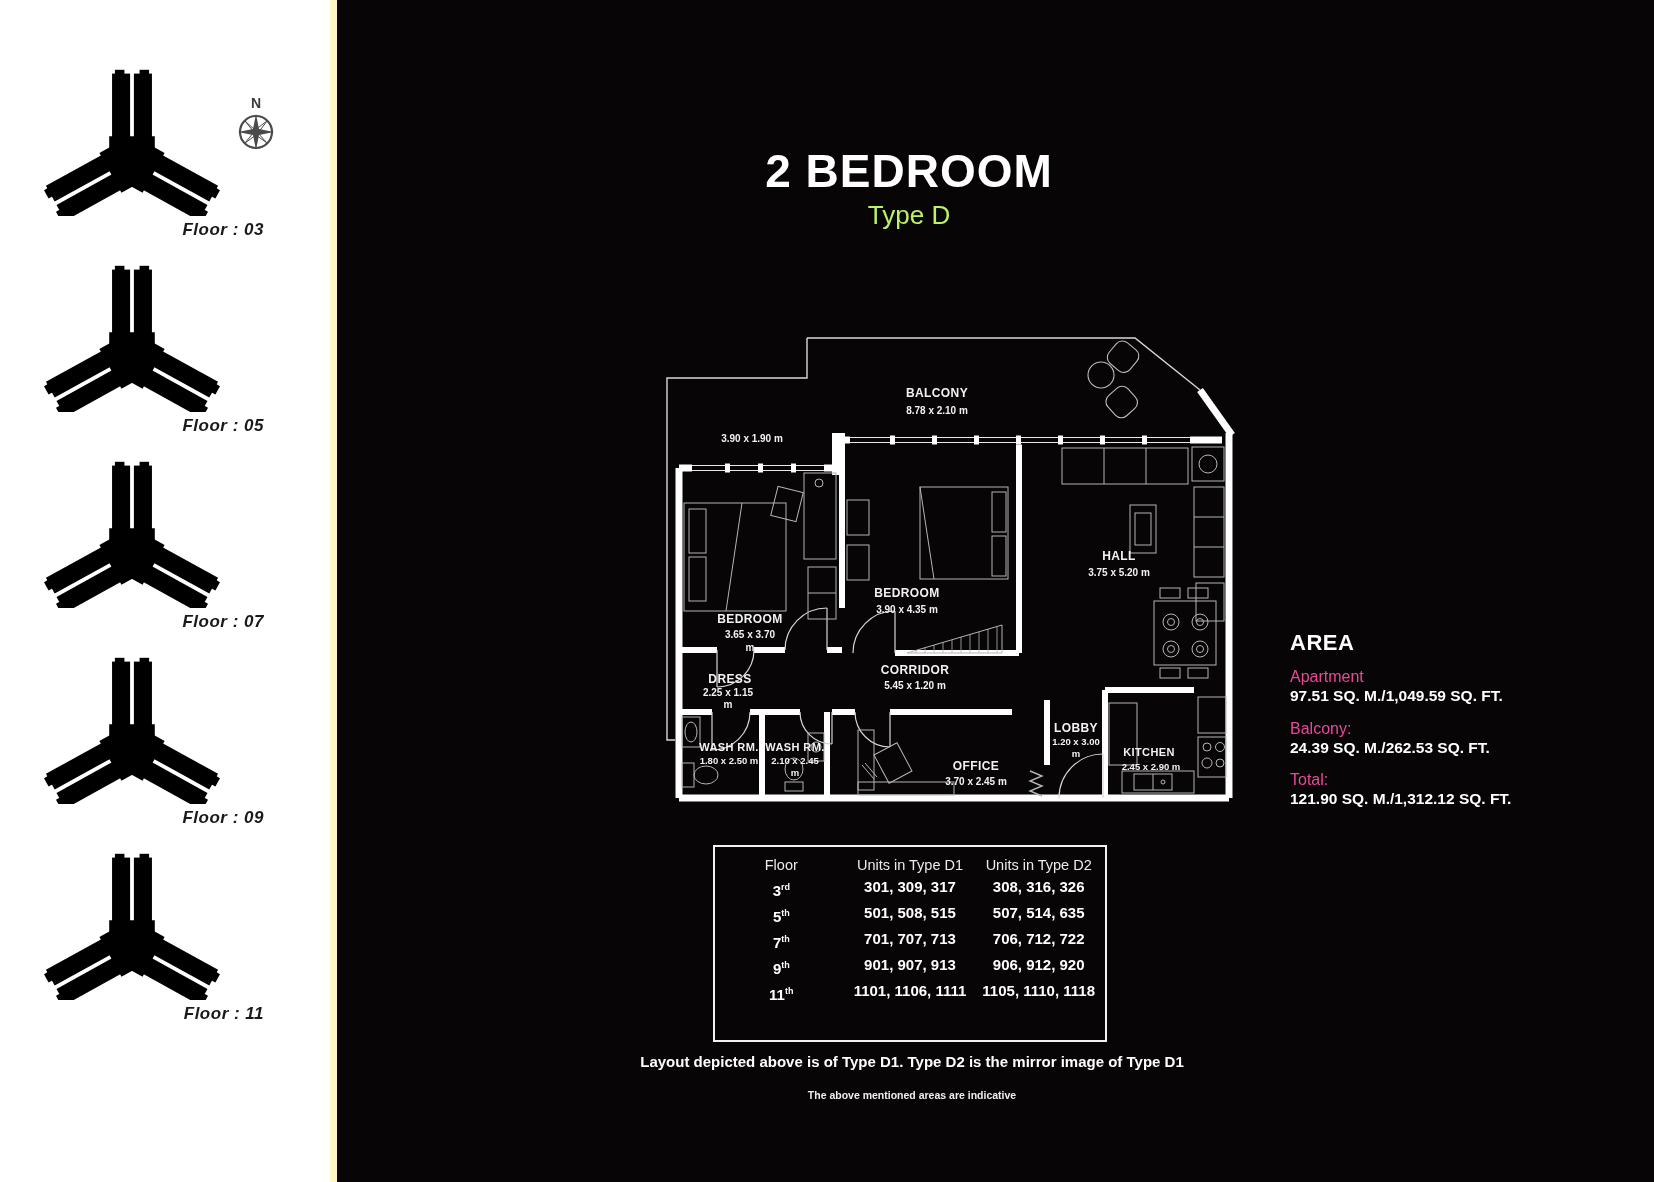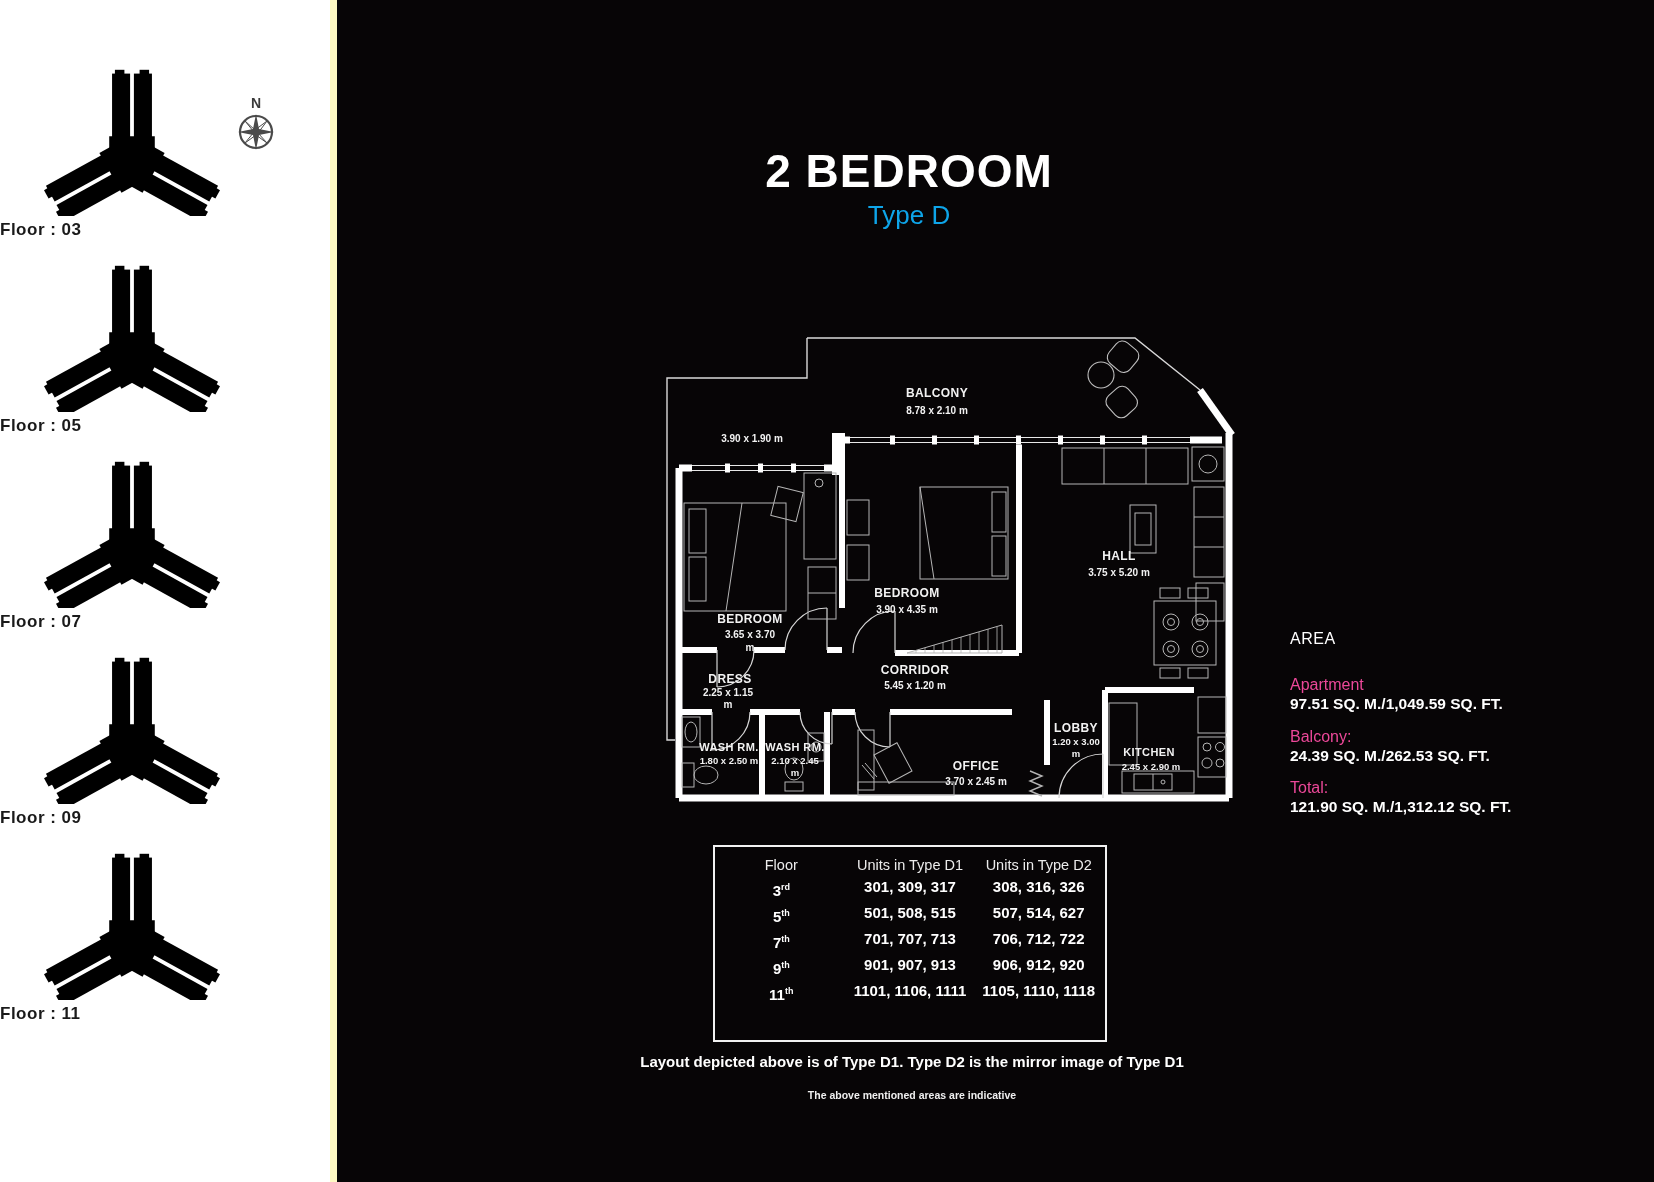--- a/index.html
+++ b/index.html
@@ -1,33 +1,33 @@
 <!DOCTYPE html>
 <html><head>
 <meta charset="utf-8">
 <style>
   html,body{margin:0;padding:0;background:#070506;}
   .page{position:relative;width:1654px;height:1182px;overflow:hidden;
         font-family:"Liberation Sans",sans-serif;background:#070506;}
   .sidebar{position:absolute;left:0;top:0;width:330px;height:1182px;background:#ffffff;}
   .main{position:absolute;left:330px;top:0;width:1324px;height:1182px;background:#070506;
         border-left:7px solid #fef9c3;}
-  .floor-block{position:absolute;left:0;width:264px;text-align:left;}
+  .floor-block{position:absolute;left:0;width:264px;text-align:right;font-style:italic;}
   .floor-label{margin-top:4px;font-size:17px;font-weight:bold;color:#1a1a1a;letter-spacing:.5px;}
   .tower{display:block;margin:0 auto;}
   .compass{position:absolute;left:232px;top:92px;}
   .title-wrap{position:absolute;left:312px;top:144px;width:520px;text-align:center;color:#fff;}
   .title{font-size:46px;font-weight:bold;letter-spacing:1px;}
-  .subtitle{font-size:26px;font-weight:normal;color:#0ea5e9;margin-top:2px;}
+  .subtitle{font-size:26px;font-weight:normal;color:#bef264;margin-top:2px;}
   .plan{position:absolute;left:285px;top:305px;}
   .plan text{fill:#f2f2f2;font-family:"Liberation Sans",sans-serif;font-weight:bold;}
   .rname{font-size:12px;letter-spacing:.4px;}
   .rdim{font-size:10px;}
   .area-block{position:absolute;left:953px;top:630px;width:320px;color:#fff;}
-  .area-title{font-size:16px;font-weight:normal;letter-spacing:.5px;margin-bottom:28px;}
+  .area-title{font-size:22px;font-weight:bold;letter-spacing:.5px;margin-bottom:12px;}
   .area-item{margin-bottom:13px;}
   .area-label{font-size:16px;color:#ec4899;font-weight:normal;line-height:1.15;}
   .area-value{font-size:15.5px;font-weight:bold;line-height:1.3;}
   .units-table{position:absolute;left:376px;top:845px;width:394px;height:197px;
     border:2px solid #f2f2f2;color:#fff;box-sizing:border-box;padding-top:7px;}
   .trow{display:grid;grid-template-columns:34% 32% 34%;text-align:center;line-height:22px;}
   .thead{font-size:14.5px;font-weight:normal;color:#ececec;}
   .tbody-row{font-size:15px;font-weight:bold;}
   .tbody-row sup{font-size:9px;}
   .footer{position:absolute;left:275px;top:1053px;width:600px;text-align:center;color:#fff;}
@@ -344,21 +344,21 @@
         <div>Units in Type D2</div>
       </div>
       <div class="trow tbody-row">
         <div><span>3</span><sup>rd</sup></div>
         <div>301, 309, 317</div>
         <div>308, 316, 326</div>
       </div>
       <div class="trow tbody-row">
         <div><span>5</span><sup>th</sup></div>
         <div>501, 508, 515</div>
-        <div>507, 514, 627</div>
+        <div>507, 514, 635</div>
       </div>
       <div class="trow tbody-row">
         <div><span>7</span><sup>th</sup></div>
         <div>701, 707, 713</div>
         <div>706, 712, 722</div>
       </div>
       <div class="trow tbody-row">
         <div><span>9</span><sup>th</sup></div>
         <div>901, 907, 913</div>
         <div>906, 912, 920</div>

